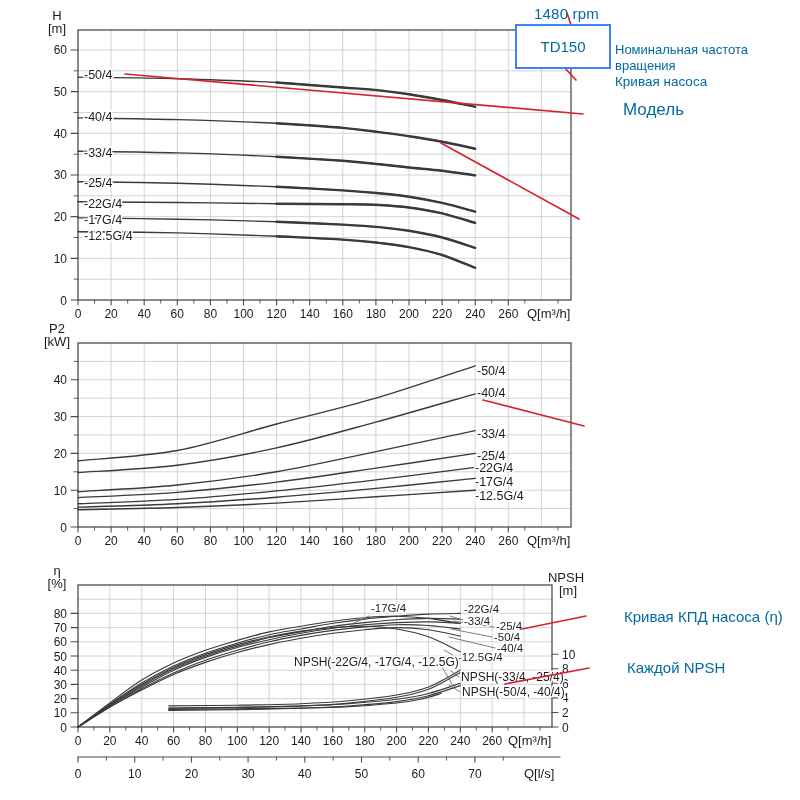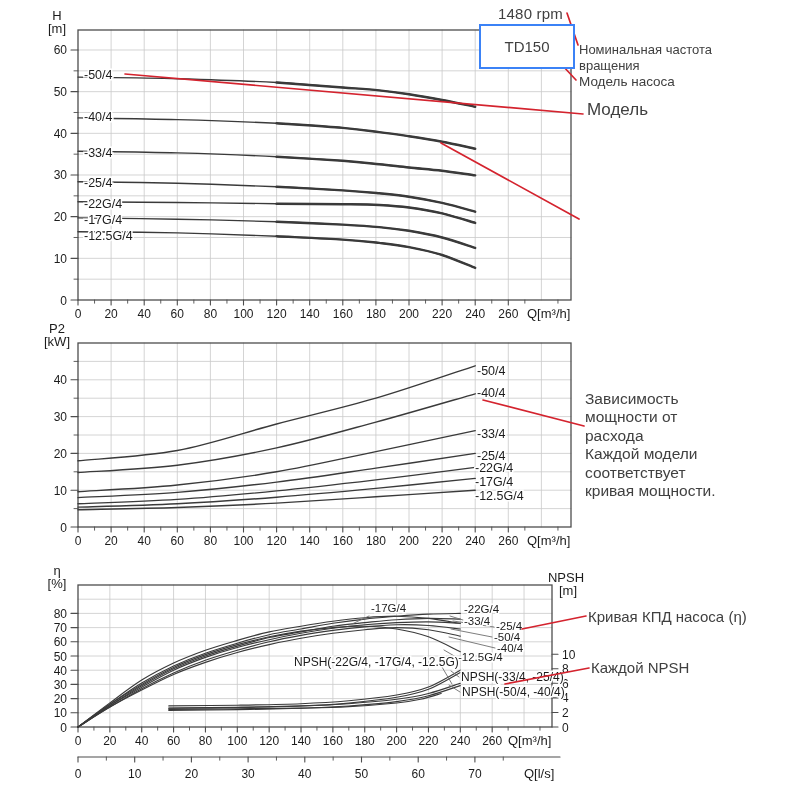--- a/index.html
+++ b/index.html
@@ -1,19 +1,19 @@
 <!DOCTYPE html>
 <html><head>
 <meta charset="utf-8">
 <style>
   html,body{margin:0;padding:0;background:#ffffff;}
   #stage{position:relative;width:800px;height:800px;background:#ffffff;
          font-family:"Liberation Sans",sans-serif;overflow:hidden;}
   #chart-svg{position:absolute;left:0;top:0;}
-  .ann{position:absolute;color:#404040;white-space:pre-line;line-height:1.15;}
+  .ann{position:absolute;color:#0369a1;white-space:pre-line;line-height:1.15;margin-left:36px;}
   #ann-rpm{left:498px;top:5px;font-size:15px;letter-spacing:.2px;}
   #ann-series-box{left:479px;top:24px;width:92px;height:41px;border:2px solid #3b82f6;
     background:#ffffff;display:flex;align-items:center;justify-content:center;
     font-size:15px;white-space:nowrap;}
   #ann-note-0{left:579px;top:42px;font-size:13px;line-height:16px;}
   #ann-note-1{left:579px;top:74px;font-size:13.5px;}
   #ann-note-2{left:587px;top:100px;font-size:17px;}
   #ann-note-3{left:581px;top:146px;font-size:16.5px;line-height:20.7px;}
   #ann-note-4{left:585px;top:390px;font-size:15.5px;line-height:18.4px;}
   #ann-note-5{left:588px;top:608px;font-size:15px;}
@@ -411,23 +411,17 @@
         <line x1="522" y1="629" x2="586" y2="616" stroke="#d4232e" stroke-width="1.7" stroke-linecap="round"></line>
         <line x1="505" y1="684" x2="589" y2="668" stroke="#d4232e" stroke-width="1.7" stroke-linecap="round"></line>
       </g>
     </svg>
 
   <div class="ann" id="ann-rpm">1480 rpm</div>
   <div class="ann" id="ann-series-box">TD150</div>
 
   <div class="ann" id="ann-note-0">Номинальная частота
 вращения</div>
-  <div class="ann" id="ann-note-1">Модель насоса</div>
+  <div class="ann" id="ann-note-1">Кривая насоса</div>
   <div class="ann" id="ann-note-2">Модель</div>
-  <div class="ann" id="ann-note-4">Зависимость
-мощности от
-расхода
-Каждой модели
-соответствует
-кривая мощности.</div>
   <div class="ann" id="ann-note-5">Кривая КПД насоса (η)</div>
   <div class="ann" id="ann-note-6">Каждой NPSH</div>
 </div>
 
 </body></html>

